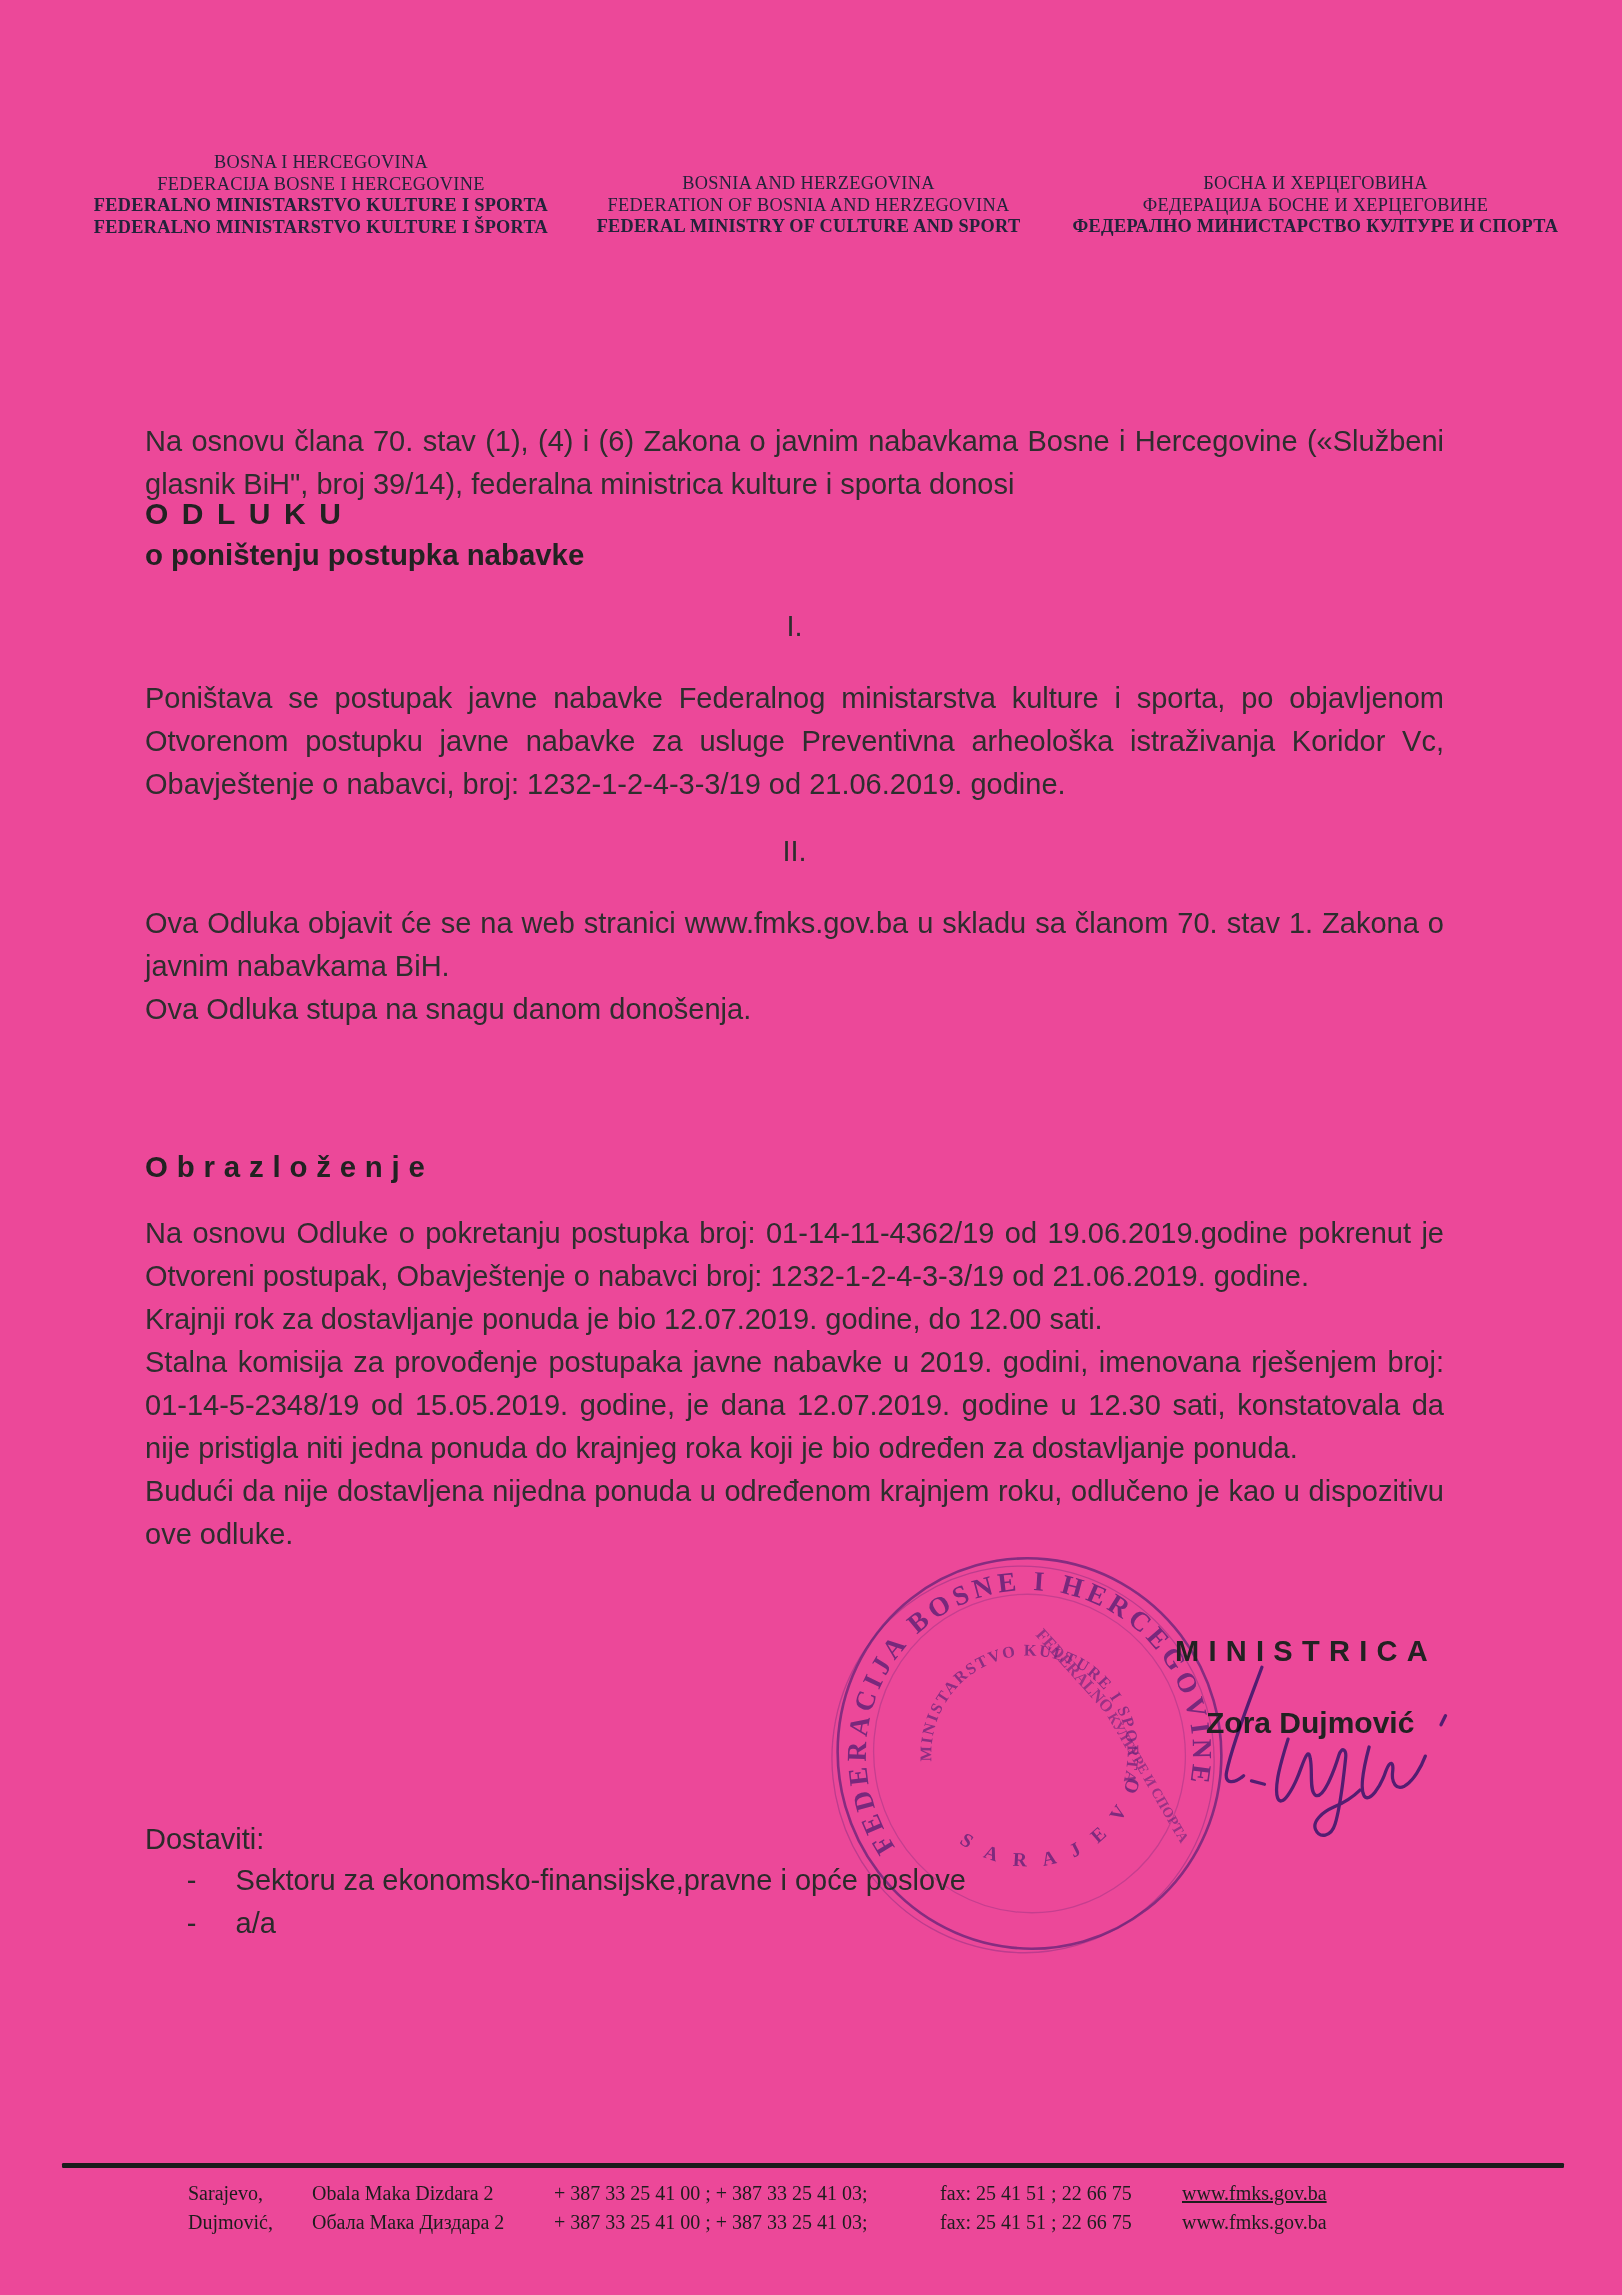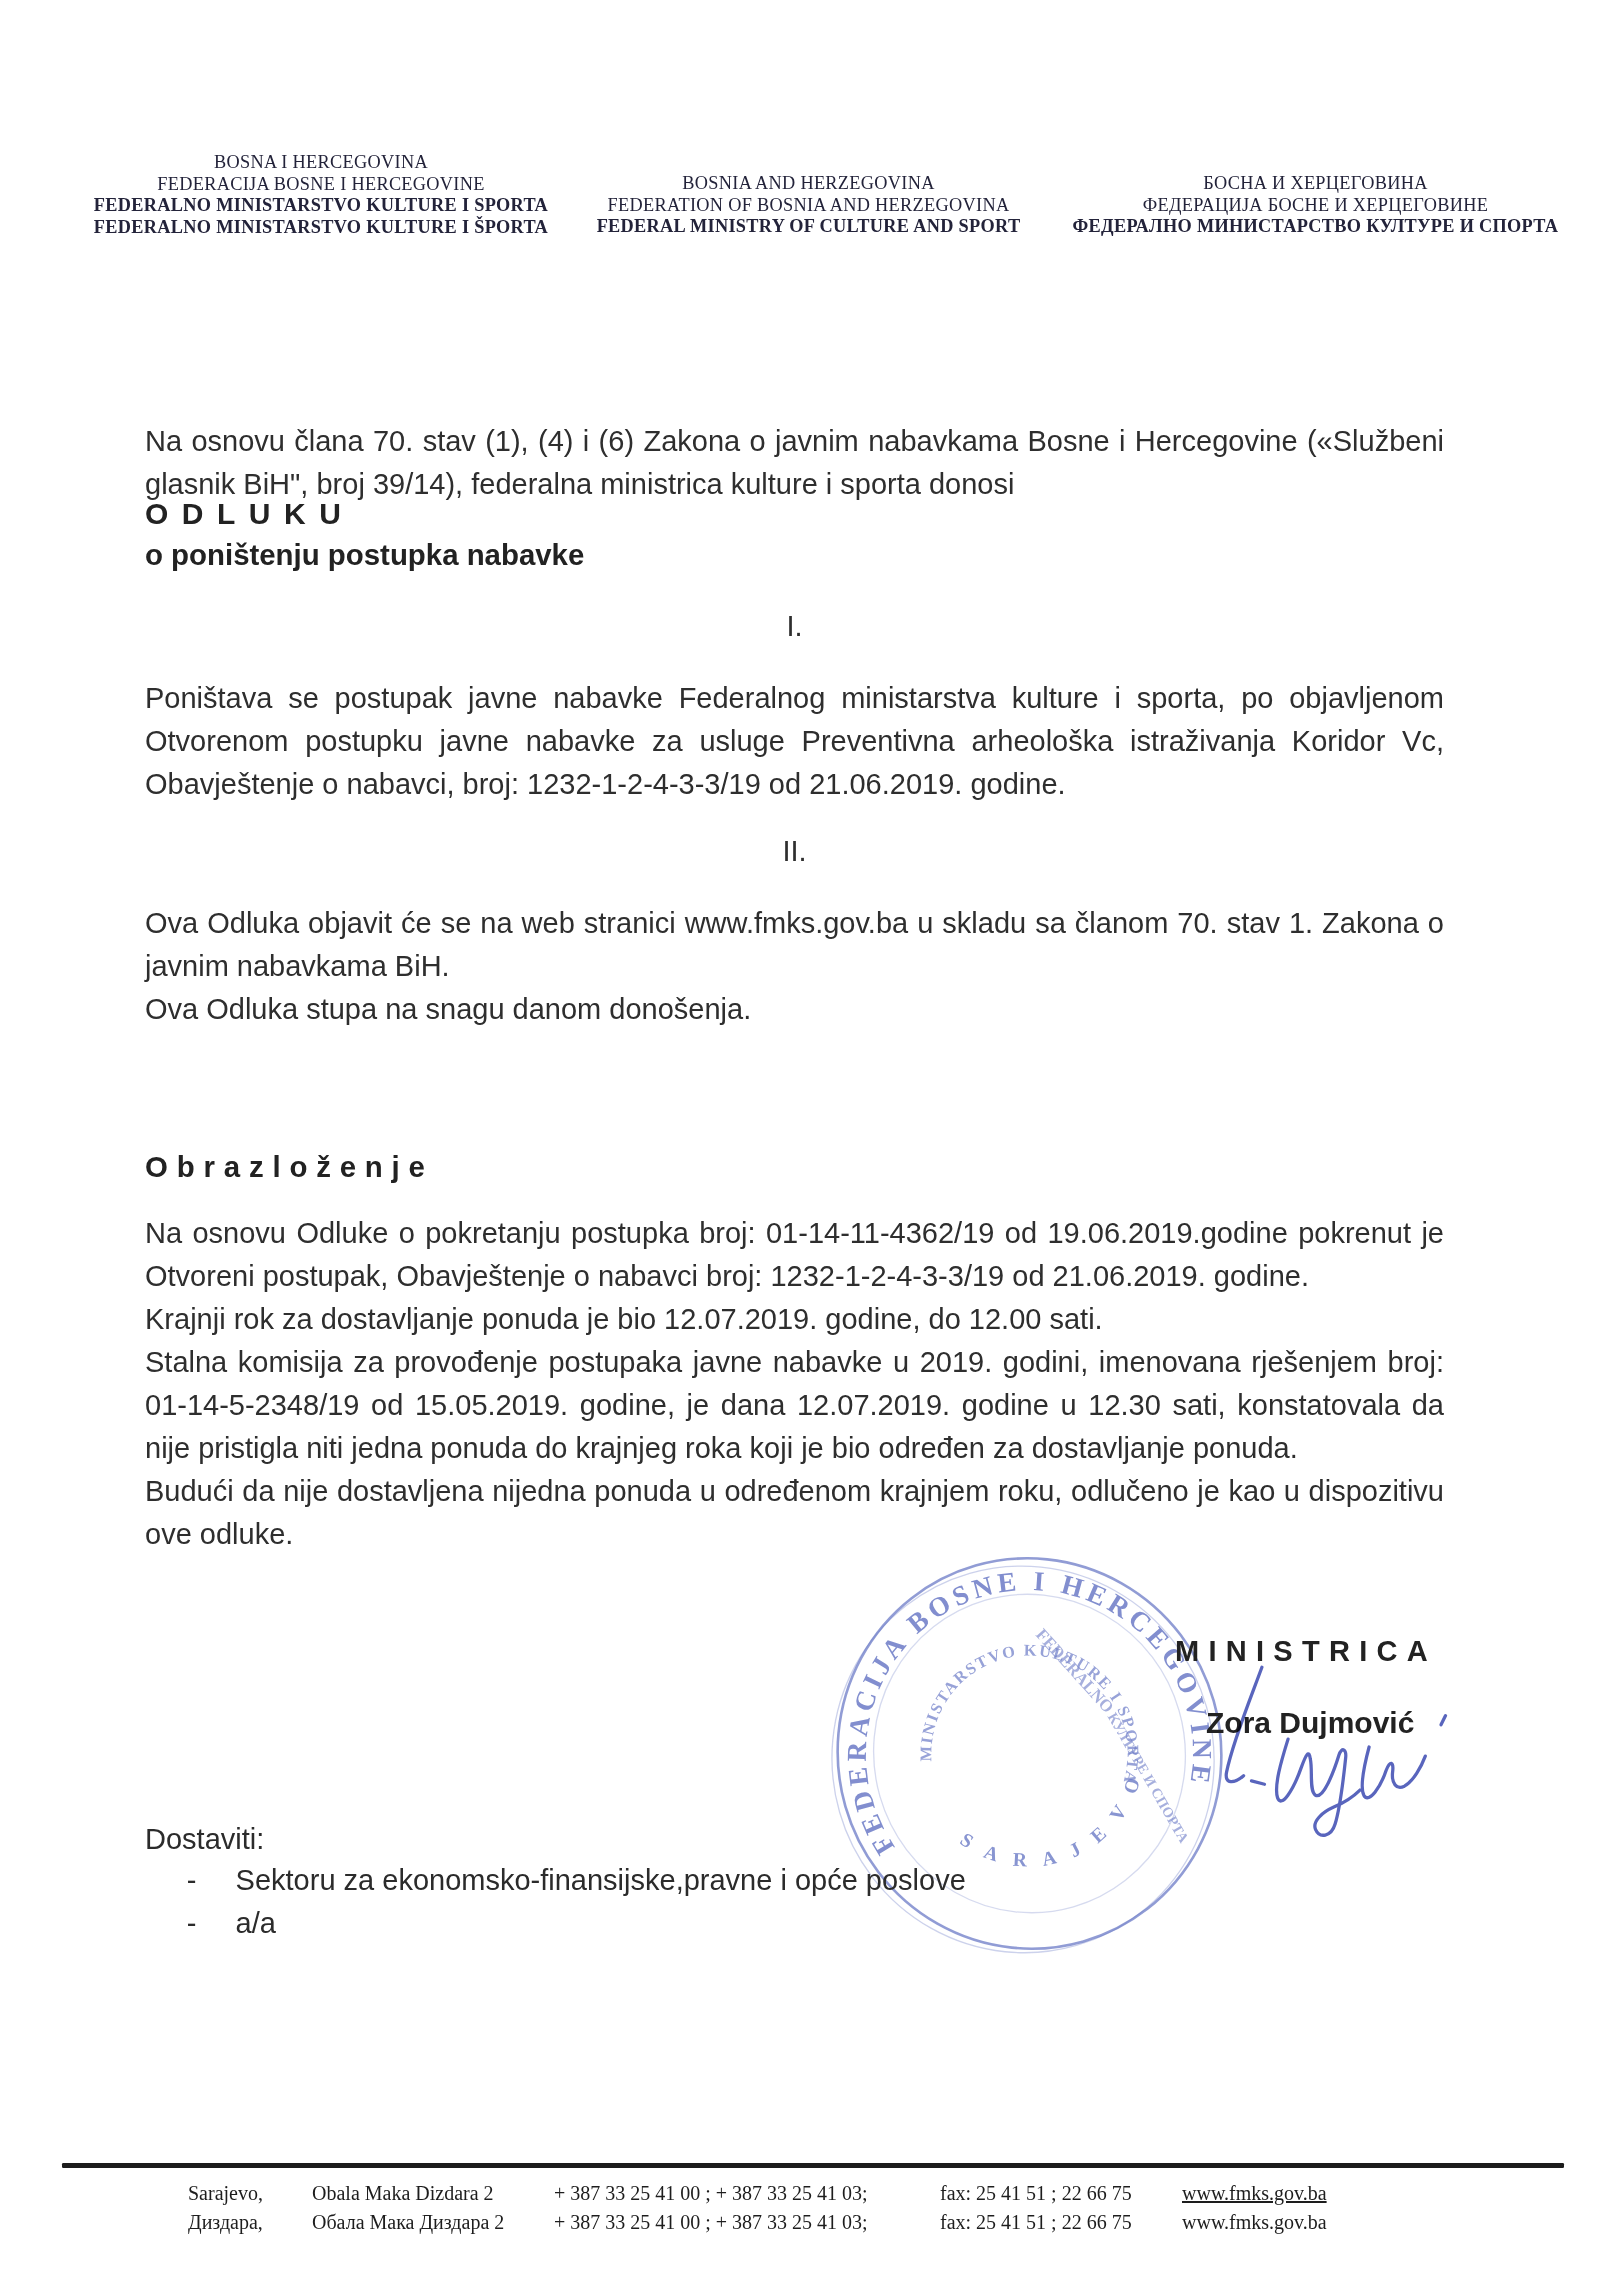--- a/index.html
+++ b/index.html
@@ -1,20 +1,20 @@
 <!DOCTYPE html>
 <html lang="bs" style="font-size:10.5px"><head>
 <meta charset="utf-8">
 <style>
   html,body{margin:0;padding:0;background:#9a9a9a;}
   #page{
     position:relative;
     width:1623px;height:2295px;
     margin:0 auto;
-    background:#ffffff;
+    background:#ec4899;
     overflow:hidden;
     color:#2b2b2b;
     font-family:"Liberation Sans",sans-serif;
   }
 
   
   .lh-col{
     position:absolute;
     text-align:center;
     font-family:"Liberation Serif",serif;
@@ -210,21 +210,21 @@
 
       <div class="footer-row">
         <span class="cell-city">Sarajevo,</span>
         <span class="cell-address">Obala Maka Dizdara 2</span>
         <span class="cell-phones">+ 387 33 25 41 00 ;  + 387 33  25 41 03;</span>
         <span class="cell-fax">fax: 25 41 51 ; 22 66 75</span>
         <span class="cell-web">www.fmks.gov.ba</span>
       </div>
 
       <div class="footer-row">
-        <span class="cell-city">Диздара,</span>
+        <span class="cell-city">Dujmović,</span>
         <span class="cell-address">Обала Мака Диздара 2</span>
         <span class="cell-phones">+ 387 33 25 41 00 ;  + 387 33  25 41 03;</span>
         <span class="cell-fax">fax: 25 41 51 ; 22 66 75</span>
         <span class="cell-web">www.fmks.gov.ba</span>
       </div>
     </div>
 
 </div>
 
 

